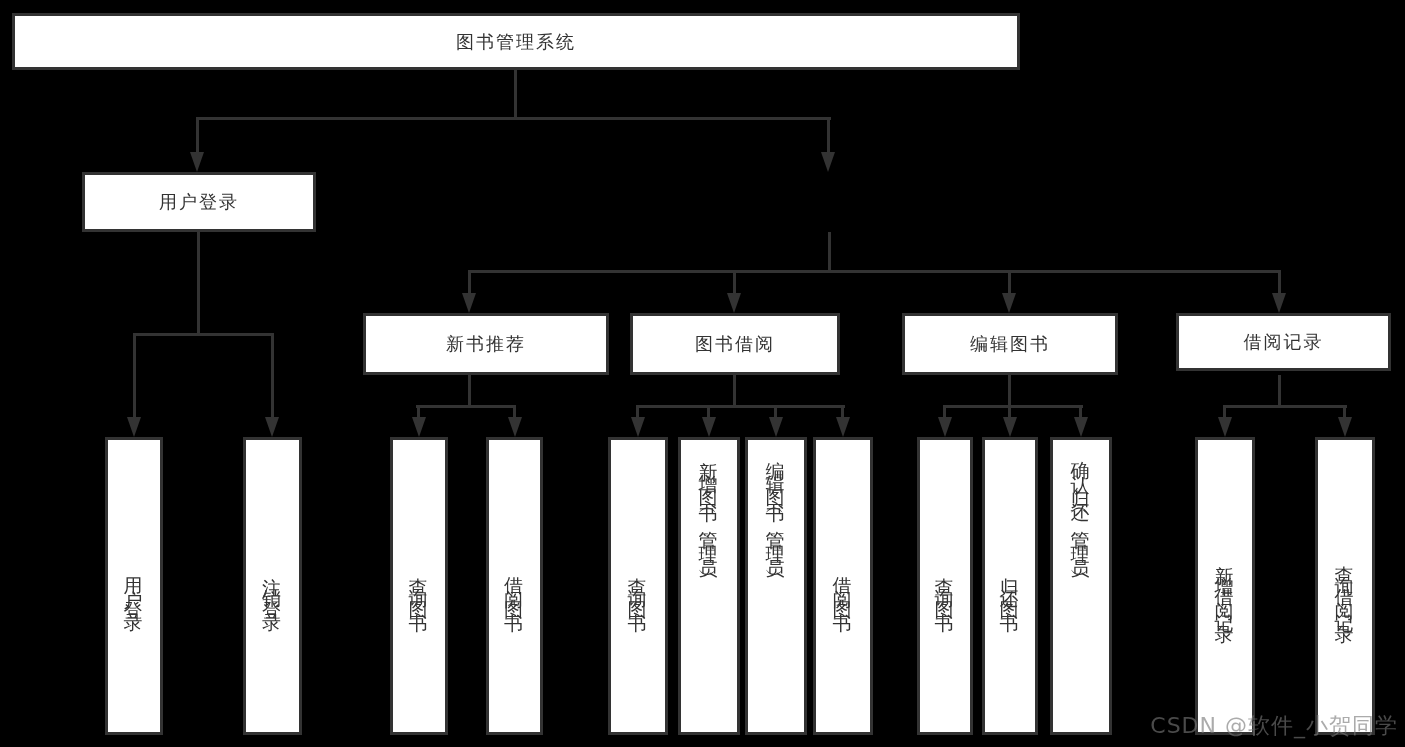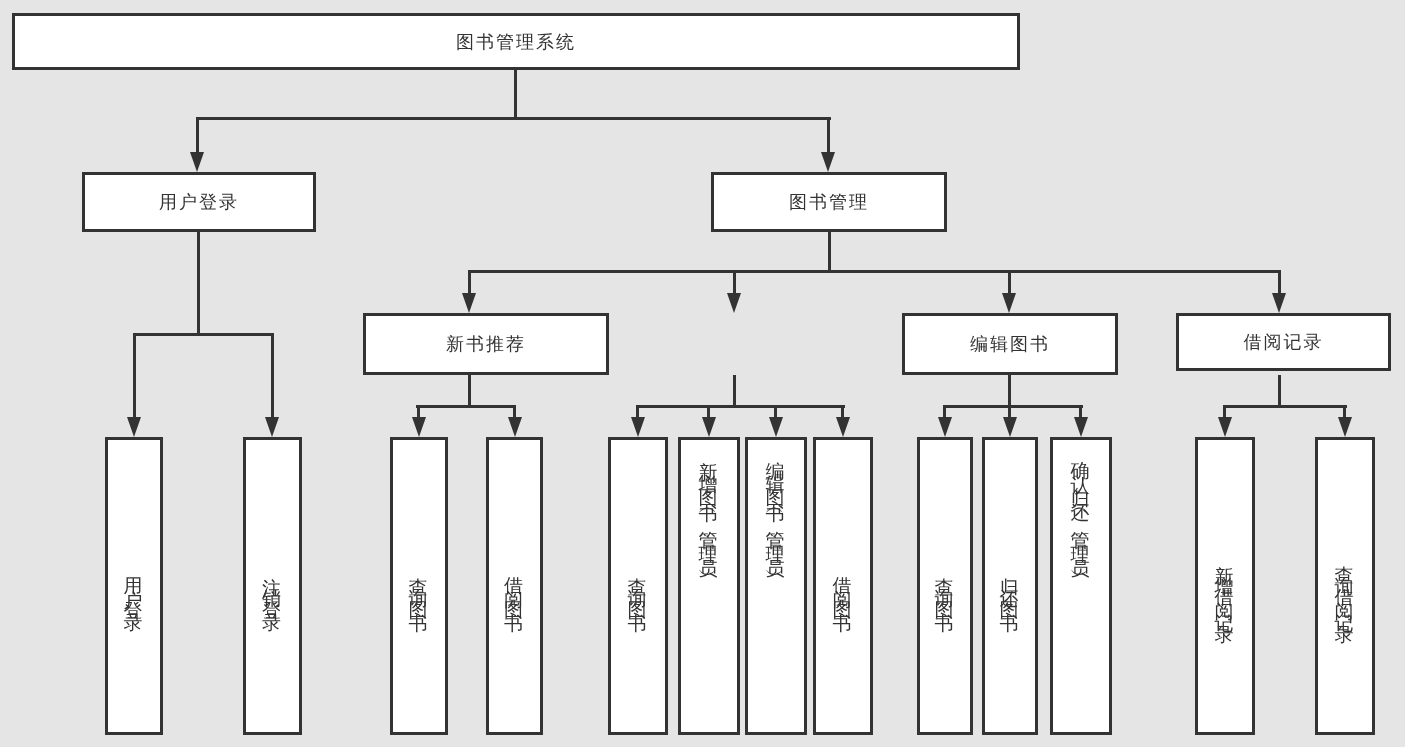--- a/index.html
+++ b/index.html
@@ -1,16 +1,16 @@
 <!DOCTYPE html>
 <html><head>
 <meta charset="utf-8">
 <style>
   html,body{margin:0;padding:0;background:#fff;}
-  .canvas{position:relative;width:1405px;height:747px;background:#e5e5e5;
+  .canvas{position:relative;width:1405px;height:747px;background:#000000;
           font-family:"DejaVu Sans",sans-serif;color:#333;overflow:hidden;}
   .node{position:absolute;border:3px solid #333;background:#fff;box-sizing:border-box;
         display:flex;align-items:center;justify-content:center;
         font-size:18px;letter-spacing:2px;white-space:nowrap;}
   .vnode{writing-mode:vertical-rl;text-orientation:mixed;font-size:19px;
          letter-spacing:12px;white-space:normal;}
   .vnode.long{justify-content:flex-start;padding-top:6px;letter-spacing:14px;}
   .ln{position:absolute;display:block;background:#333;}
   .ar{position:absolute;display:block;width:0;height:0;
       border-left:7px solid transparent;border-right:7px solid transparent;
@@ -19,23 +19,23 @@
              color:rgba(120,120,120,0.62);letter-spacing:1px;white-space:nowrap;z-index:5;}
 </style>
 </head>
 <body>
 
 <div class="canvas">
 
   <div class="node" style="left:12px;top:13px;width:1008px;height:57px">图书管理系统</div>
 
   <div class="node" style="left:82px;top:172px;width:234px;height:60px">用户登录</div>
-  <div class="node" style="left:711px;top:172px;width:236px;height:60px">图书管理</div>
 
   <div class="node" style="left:363px;top:313px;width:246px;height:62px">新书推荐</div>
+  <div class="node" style="left:630px;top:313px;width:210px;height:62px">图书借阅</div>
   <div class="node" style="left:902px;top:313px;width:216px;height:62px">编辑图书</div>
   <div class="node" style="left:1176px;top:313px;width:215px;height:58px">借阅记录</div>
 
   <div class="node vnode" style="left:105px;top:437px;width:58px;height:298px">用户登录</div>
   <div class="node vnode" style="left:243px;top:437px;width:59px;height:298px">注销登录</div>
 
   <div class="node vnode" style="left:390px;top:437px;width:58px;height:298px">查询图书</div>
   <div class="node vnode" style="left:486px;top:437px;width:57px;height:298px">借阅图书</div>
 
   <div class="node vnode" style="left:608px;top:437px;width:60px;height:298px">查询图书</div>
@@ -102,14 +102,15 @@
   <i class="ar" style="left:1003px;top:417px"></i>
   <i class="ar" style="left:1074px;top:417px"></i>
 
   <i class="ln" style="left:1278px;top:375px;width:3px;height:32px"></i>
   <i class="ln" style="left:1223px;top:405px;width:124px;height:3px"></i>
   <i class="ln" style="left:1223px;top:405px;width:3px;height:13px"></i>
   <i class="ln" style="left:1343px;top:405px;width:3px;height:13px"></i>
   <i class="ar" style="left:1218px;top:417px"></i>
   <i class="ar" style="left:1338px;top:417px"></i>
 
+  <div class="watermark">CSDN @软件_小贺同学</div>
 
 </div>
 
 </body></html>

